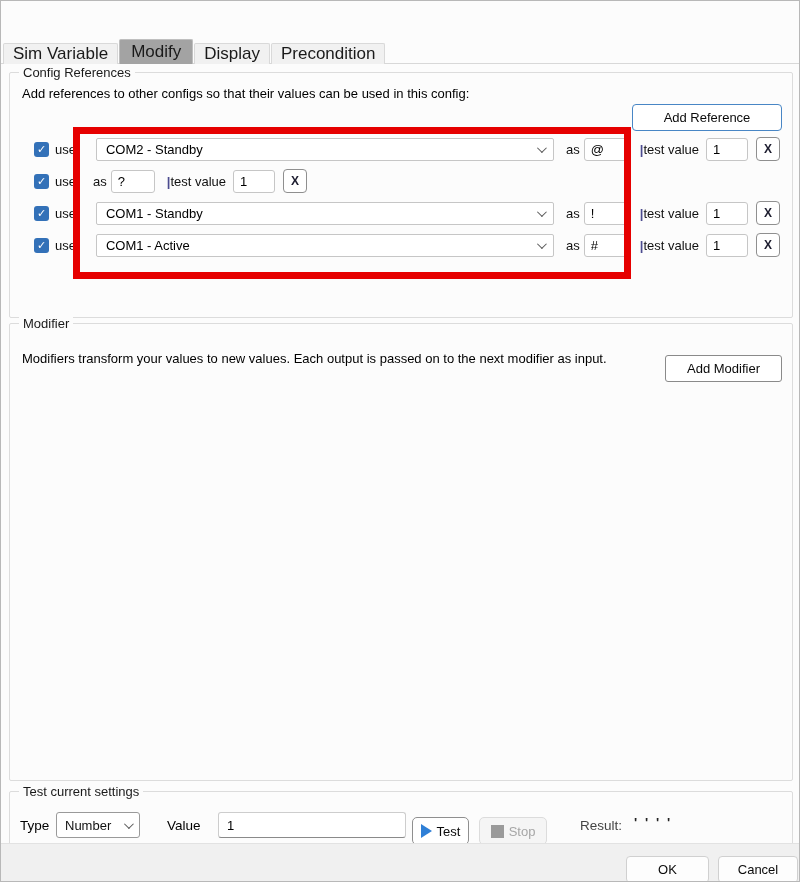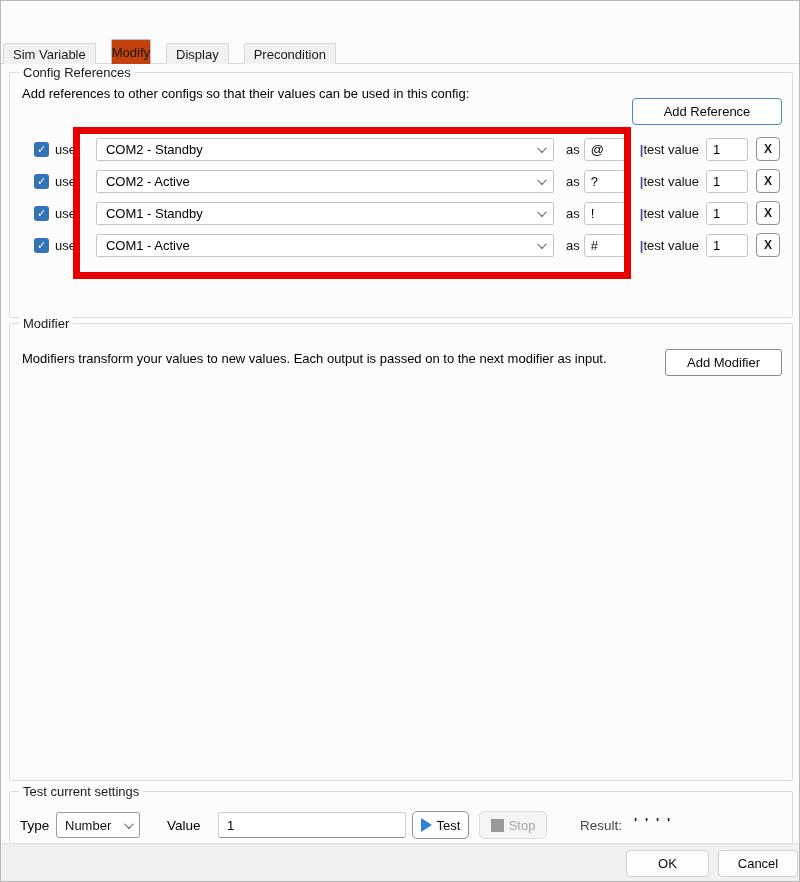--- a/index.html
+++ b/index.html
@@ -21,44 +21,45 @@
   }
   .win-title { font-size:14px; color:#101010; }
   .win-controls { margin-left:auto; display:flex; height:36px; }
   .win-btn { width:46px; height:36px; display:flex; align-items:center; justify-content:center; }
   .glyph-min { width:11px; border-top:1px solid #333; display:block; }
   .glyph-max { width:10px; height:10px; border:1px solid #b5b5b5; border-radius:2px; display:block; }
   .glyph-close { font-size:15px; color:#222; line-height:1; }
   
   .tabstrip { position:absolute; top:38px; left:2px; height:25px; display:flex; align-items:flex-end; z-index:3; }
   .tab {
-    height:21px; padding:0 9px; display:flex; align-items:center; font-size:13px;
+    height:21px; padding:0 9px; display:flex; align-items:center; font-size:17px;
     background:#f1f1f1; border:1px solid #d9d9d9; border-bottom:none;
-    border-radius:2px 2px 0 0; margin-right:15px; color:#1a1a1a;
+    border-radius:2px 2px 0 0; margin-right:1px; color:#1a1a1a;
   }
   .tab.active {
-    height:25px; background:#c2410c; border:1px solid #bfbfbf; border-bottom:none;
-    position:relative; z-index:4; padding:0 0;
+    height:25px; background:#a3a3a3; border:1px solid #bfbfbf; border-bottom:none;
+    position:relative; z-index:4; padding:0 11px;
   }
   .tabpage { position:absolute; top:62px; left:0; right:0; bottom:0; background:#fcfcfc; border-top:1px solid #d8d8d8; }
   
   .groupbox { position:absolute; border:1px solid #dcdcdc; border-radius:2px; }
   .gb-label {
     position:absolute; top:-8px; left:9px; background:#fcfcfc; padding:0 4px;
     font-size:13px; color:#1a1a1a; white-space:nowrap;
   }
   #gb-config { left:8px; top:71px; width:784px; height:246px; }
   #gb-modifier { left:8px; top:322px; width:784px; height:458px; }
   #gb-test { left:8px; top:790px; width:784px; height:54px; }
   .gb-desc { position:absolute; left:12px; top:13px; font-size:13px; color:#000; }
   
   .btn {
     position:absolute; background:#fff; border:1px solid #8f8f8f; border-radius:5px;
     font-size:13px; color:#0a0a0a; display:flex; align-items:center; justify-content:center;
     font-family:"Liberation Sans", sans-serif;
+    margin-top:6px;
   }
   #btn-add-ref { left:622px; top:25px; width:150px; height:27px; border:1px solid #4886c5; border-radius:4px; }
   #btn-add-mod { left:655px; top:25px; width:117px; height:27px; border:1px solid #8a8a8a; border-radius:3px; }
   
   .ref-row { position:absolute; left:24px; right:12px; height:24px; display:flex; align-items:center; }
   .checkbox {
     width:15px; height:15px; border-radius:3px; background:#3371b8; flex:0 0 15px;
     display:flex; align-items:center; justify-content:center; color:#fff; font-size:11px; line-height:1;
   }
   .use-lbl { margin-left:6px; width:26px; }
@@ -142,24 +143,20 @@
       <input class="as-input" value="@" style="">
       <span class="sep">|</span>
       <span class="tv-lbl">test value</span>
       <input class="tv-input" value="1" style="">
       <button class="x-btn">X</button>
     </div>
 
     <div class="ref-row" style="top:96px">
       <span class="checkbox">✓</span>
       <span class="use-lbl">use</span>
-      <div class="combo">
-        <span class="combo-text">COM2 - Active</span>
-        <span class="chev"></span>
-      </div>
       <span class="as-lbl">as</span>
       <input class="as-input" value="?" style="">
       <span class="sep">|</span>
       <span class="tv-lbl">test value</span>
       <input class="tv-input" value="1" style="">
       <button class="x-btn">X</button>
     </div>
 
     <div class="ref-row" style="top:128px">
       <span class="checkbox">✓</span>

